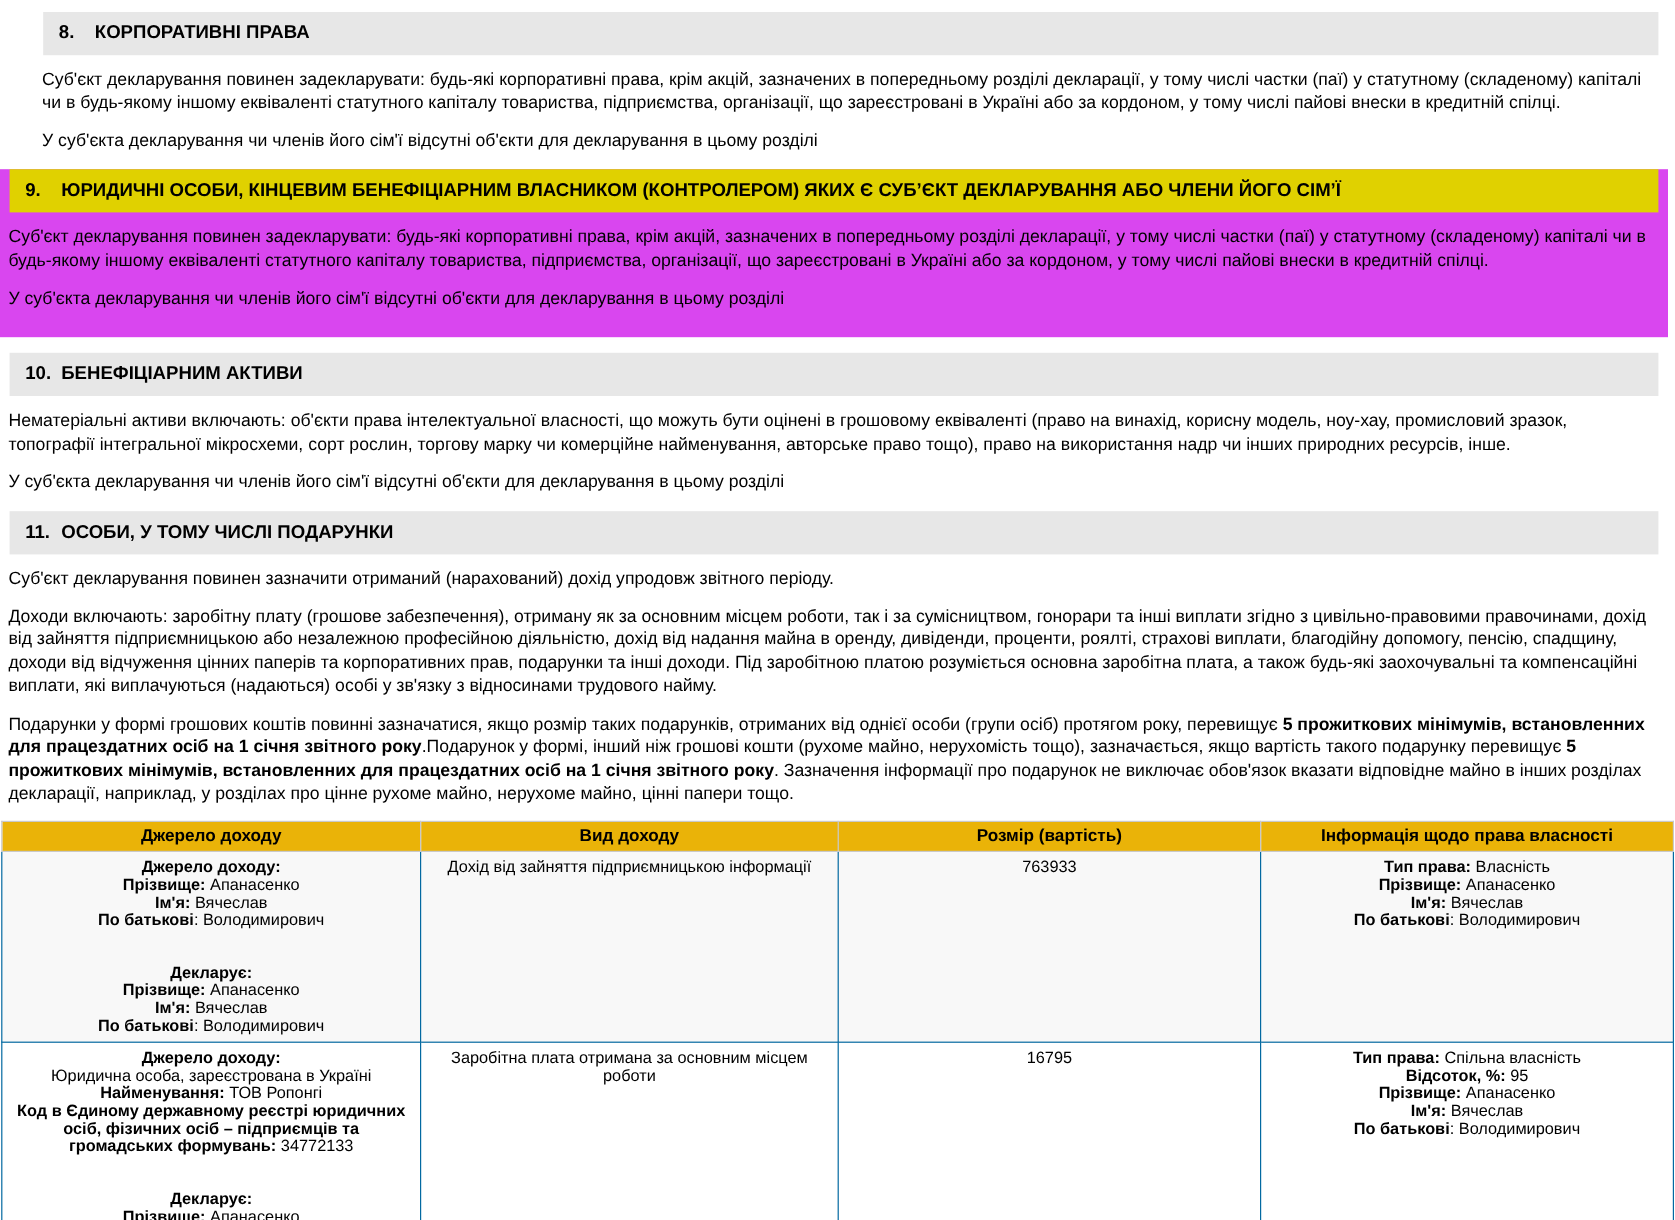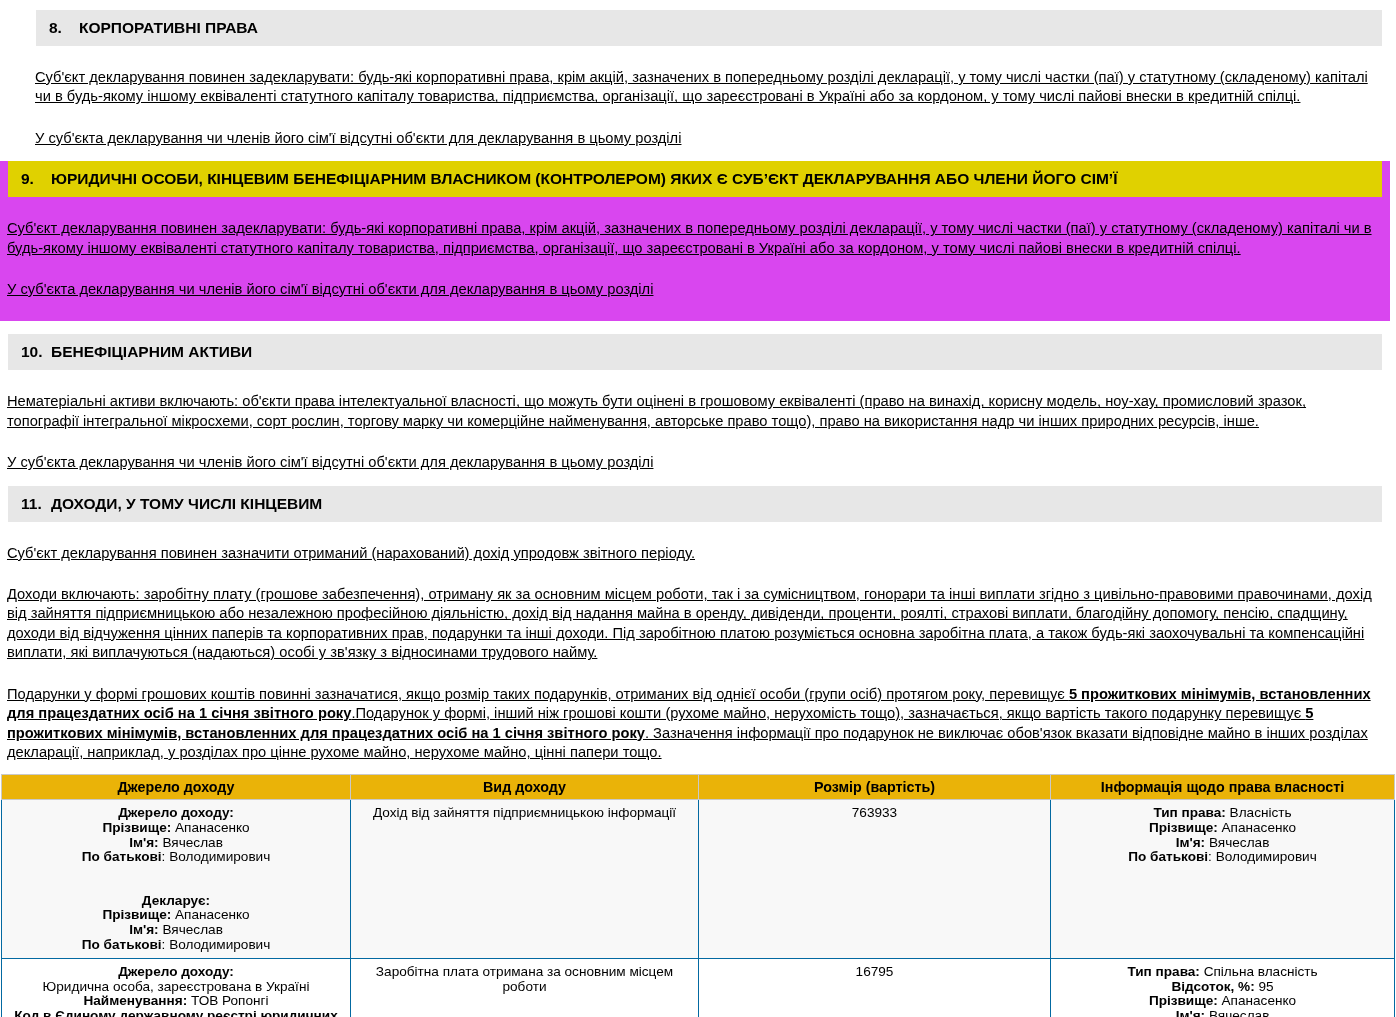--- a/index.html
+++ b/index.html
@@ -13,21 +13,21 @@
   .page { width: 1390px; padding-top: 10px; }
 
   .decl-section { margin-top: 13px; }
   .band {
     margin: 0 8px; padding: 10px 13px;
     background: #e7e7e7;
     font-weight: bold; font-size: 15.5px; line-height: 16px;
   }
   .band .num { display: inline-block; min-width: 22px; margin-right: 8px; }
 
-  .decl-section p { margin: 22px 8px 12px 7px; line-height: 19.4px; text-decoration: underline; }
+  .decl-section p { margin: 12px 8px 12px 7px; line-height: 19.4px; }
 
   .hl { background: #d946ef; padding-bottom: 10px; }
   .hl .band { background: #e0d100; }
 
   table.income {
     border-collapse: collapse; table-layout: fixed;
     width: 1393px; margin: 6px 0 0 1px;
     font-size: 13.6px;
   }
   table.income th {
@@ -68,21 +68,21 @@
   <div class="decl-section">
     <div class="band">
       <span class="num">10.</span><span>БЕНЕФІЦІАРНИМ АКТИВИ</span>
     </div>
     <p>Нематеріальні активи включають: об'єкти права інтелектуальної власності, що можуть бути оцінені в грошовому еквіваленті (право на винахід, корисну модель, ноу-хау, промисловий зразок, топографії інтегральної мікросхеми, сорт рослин, торгову марку чи комерційне найменування, авторське право тощо), право на використання надр чи інших природних ресурсів, інше.</p>
     <p>У суб'єкта декларування чи членів його сім'ї відсутні об'єкти для декларування в цьому розділі</p>
   </div>
 
   <div class="decl-section">
     <div class="band">
-      <span class="num">11.</span><span>ДОХОДИ, У ТОМУ ЧИСЛІ КІНЦЕВИМ</span>
+      <span class="num">11.</span><span>ОСОБИ, У ТОМУ ЧИСЛІ ПОДАРУНКИ</span>
     </div>
     <p>Суб'єкт декларування повинен зазначити отриманий (нарахований) дохід упродовж звітного періоду.</p>
     <p>Доходи включають: заробітну плату (грошове забезпечення), отриману як за основним місцем роботи, так і за сумісництвом, гонорари та інші виплати згідно з цивільно-правовими правочинами, дохід від зайняття підприємницькою або незалежною професійною діяльністю, дохід від надання майна в оренду, дивіденди, проценти, роялті, страхові виплати, благодійну допомогу, пенсію, спадщину, доходи від відчуження цінних паперів та корпоративних прав, подарунки та інші доходи. Під заробітною платою розуміється основна заробітна плата, а також будь-які заохочувальні та компенсаційні виплати, які виплачуються (надаються) особі у зв'язку з відносинами трудового найму.</p>
     <p>Подарунки у формі грошових коштів повинні зазначатися, якщо розмір таких подарунків, отриманих від однієї особи (групи осіб) протягом року, перевищує <b>5 прожиткових мінімумів, встановленних для працездатних осіб на 1 січня звітного року</b>.Подарунок у формі, інший ніж грошові кошти (рухоме майно, нерухомість тощо), зазначається, якщо вартість такого подарунку перевищує <b>5 прожиткових мінімумів, встановленних для працездатних осіб на 1 січня звітного року</b>. Зазначення інформації про подарунок не виключає обов'язок вказати відповідне майно в інших розділах декларації, наприклад, у розділах про цінне рухоме майно, нерухоме майно, цінні папери тощо.</p>
 
     <table class="income">
       <colgroup>
         <col style="width:349px">
           <col style="width:348px">
           <col style="width:352px">

